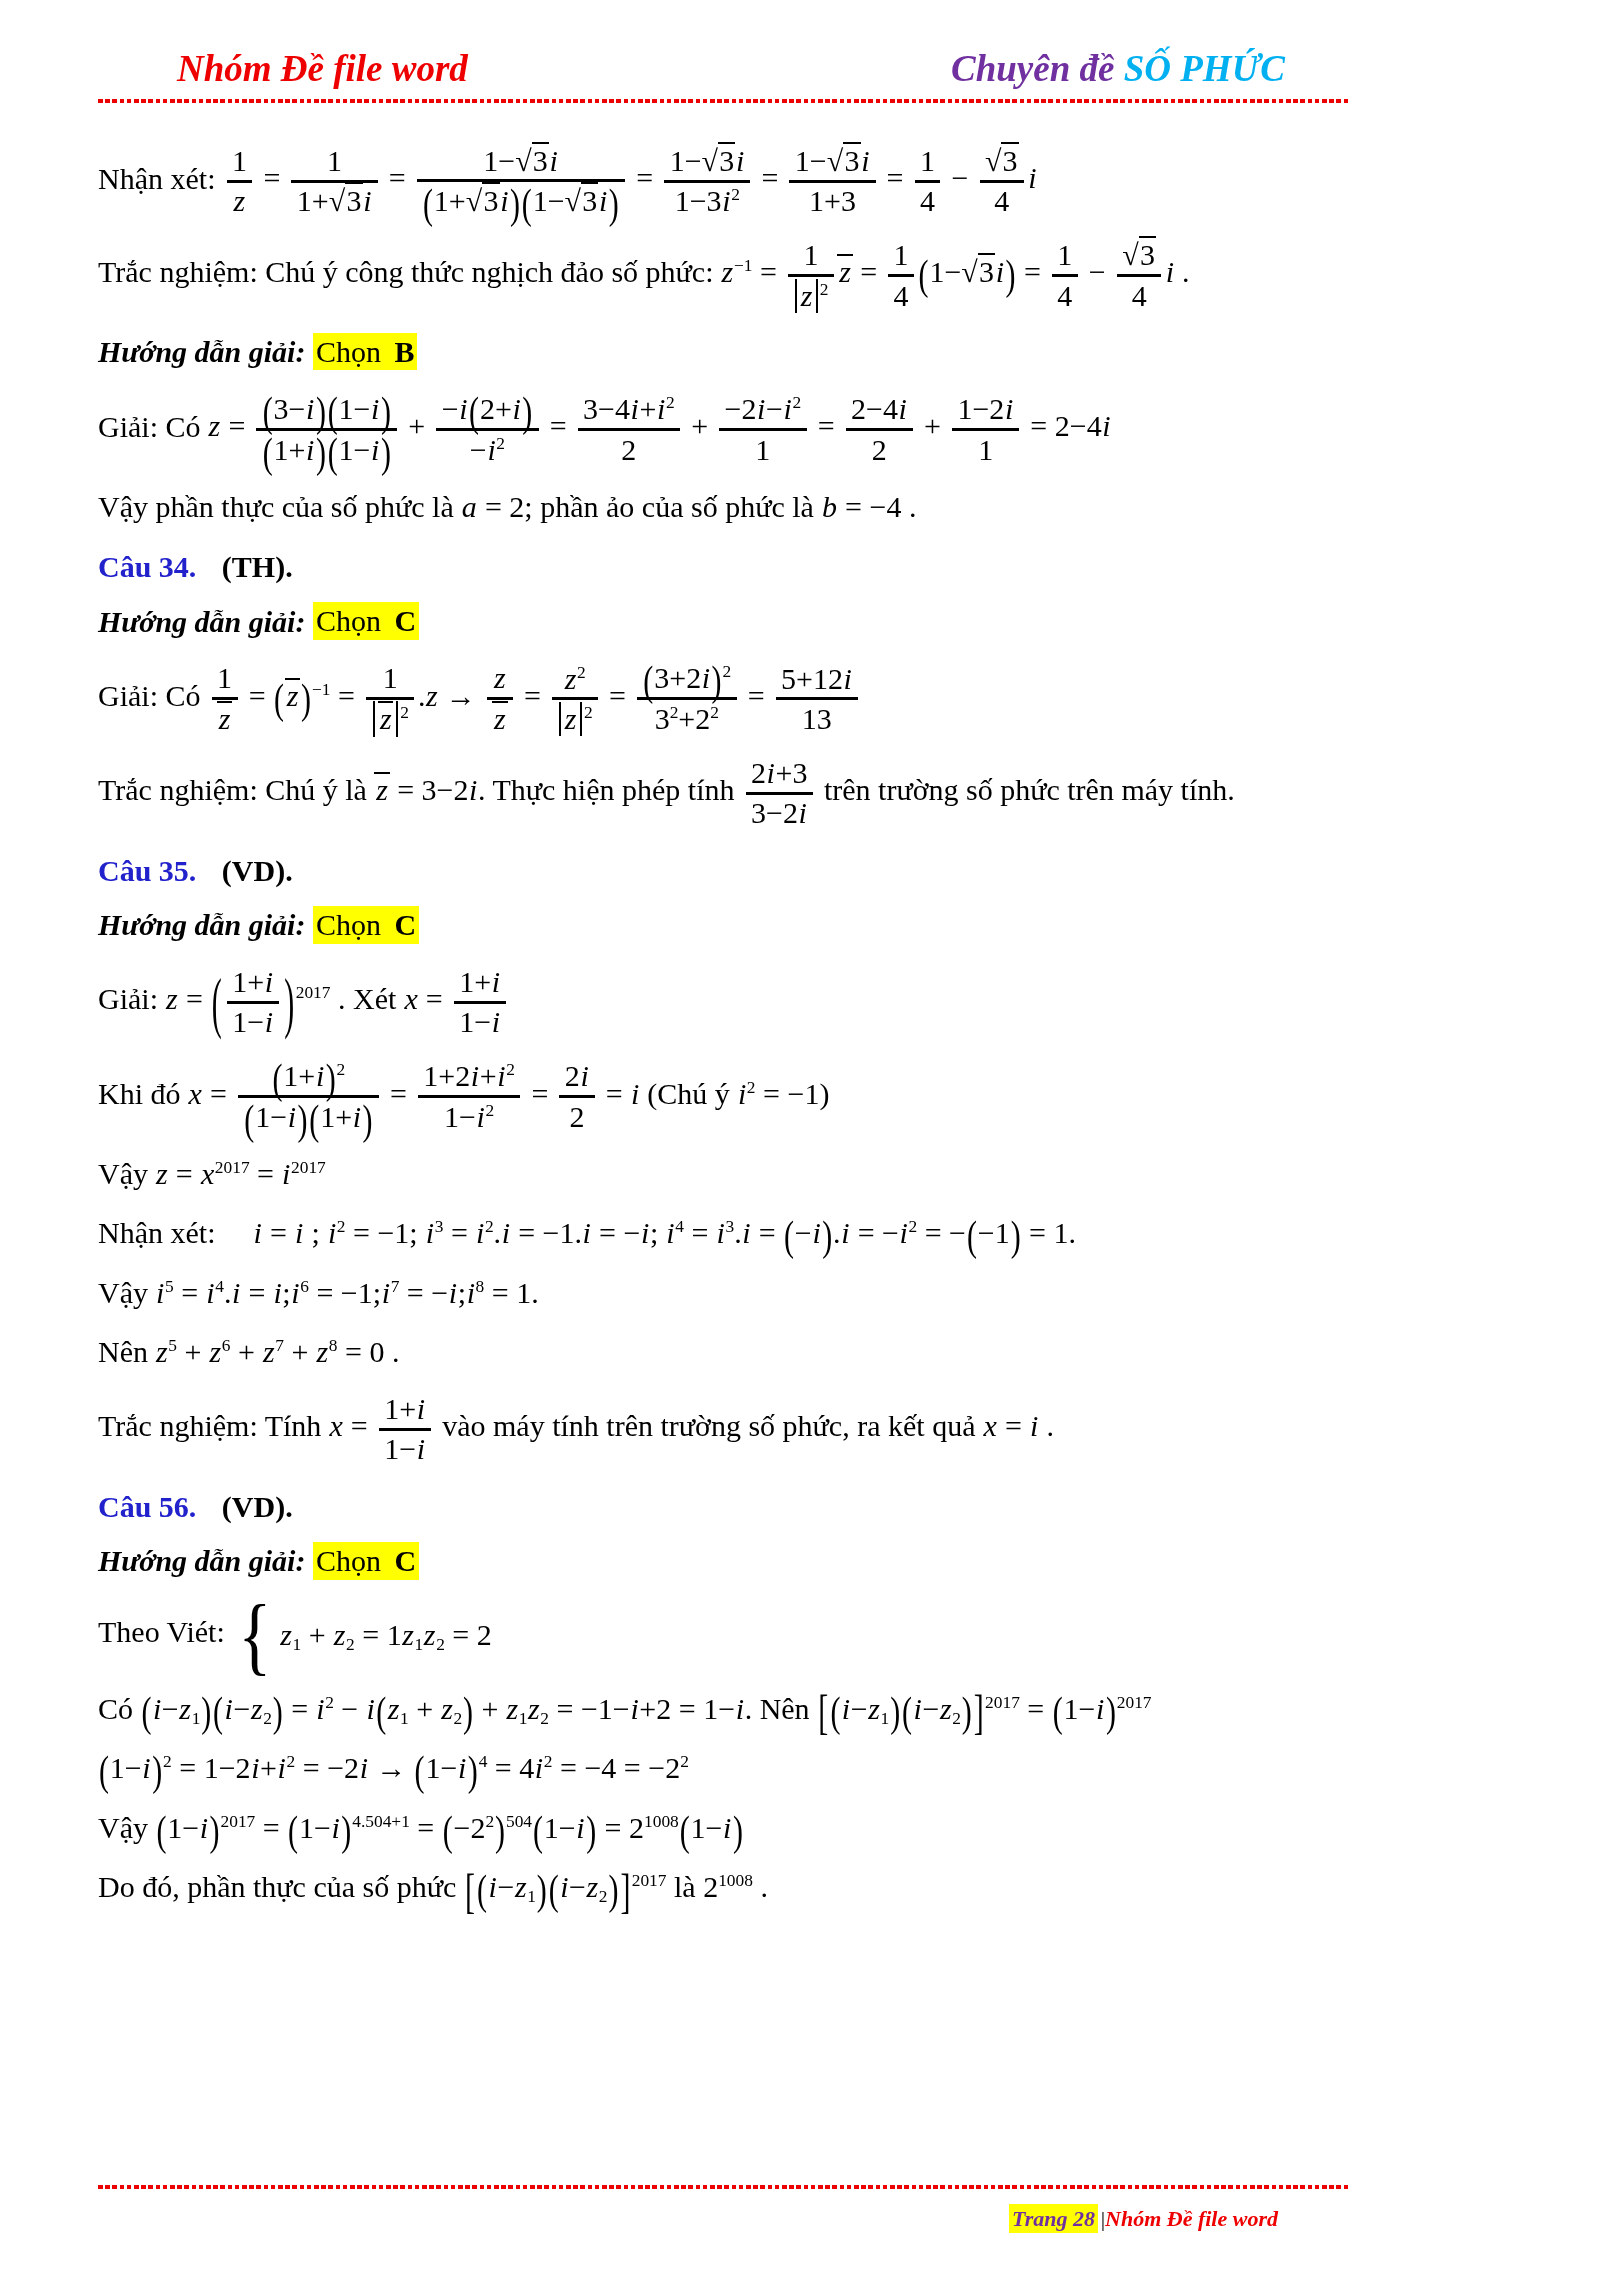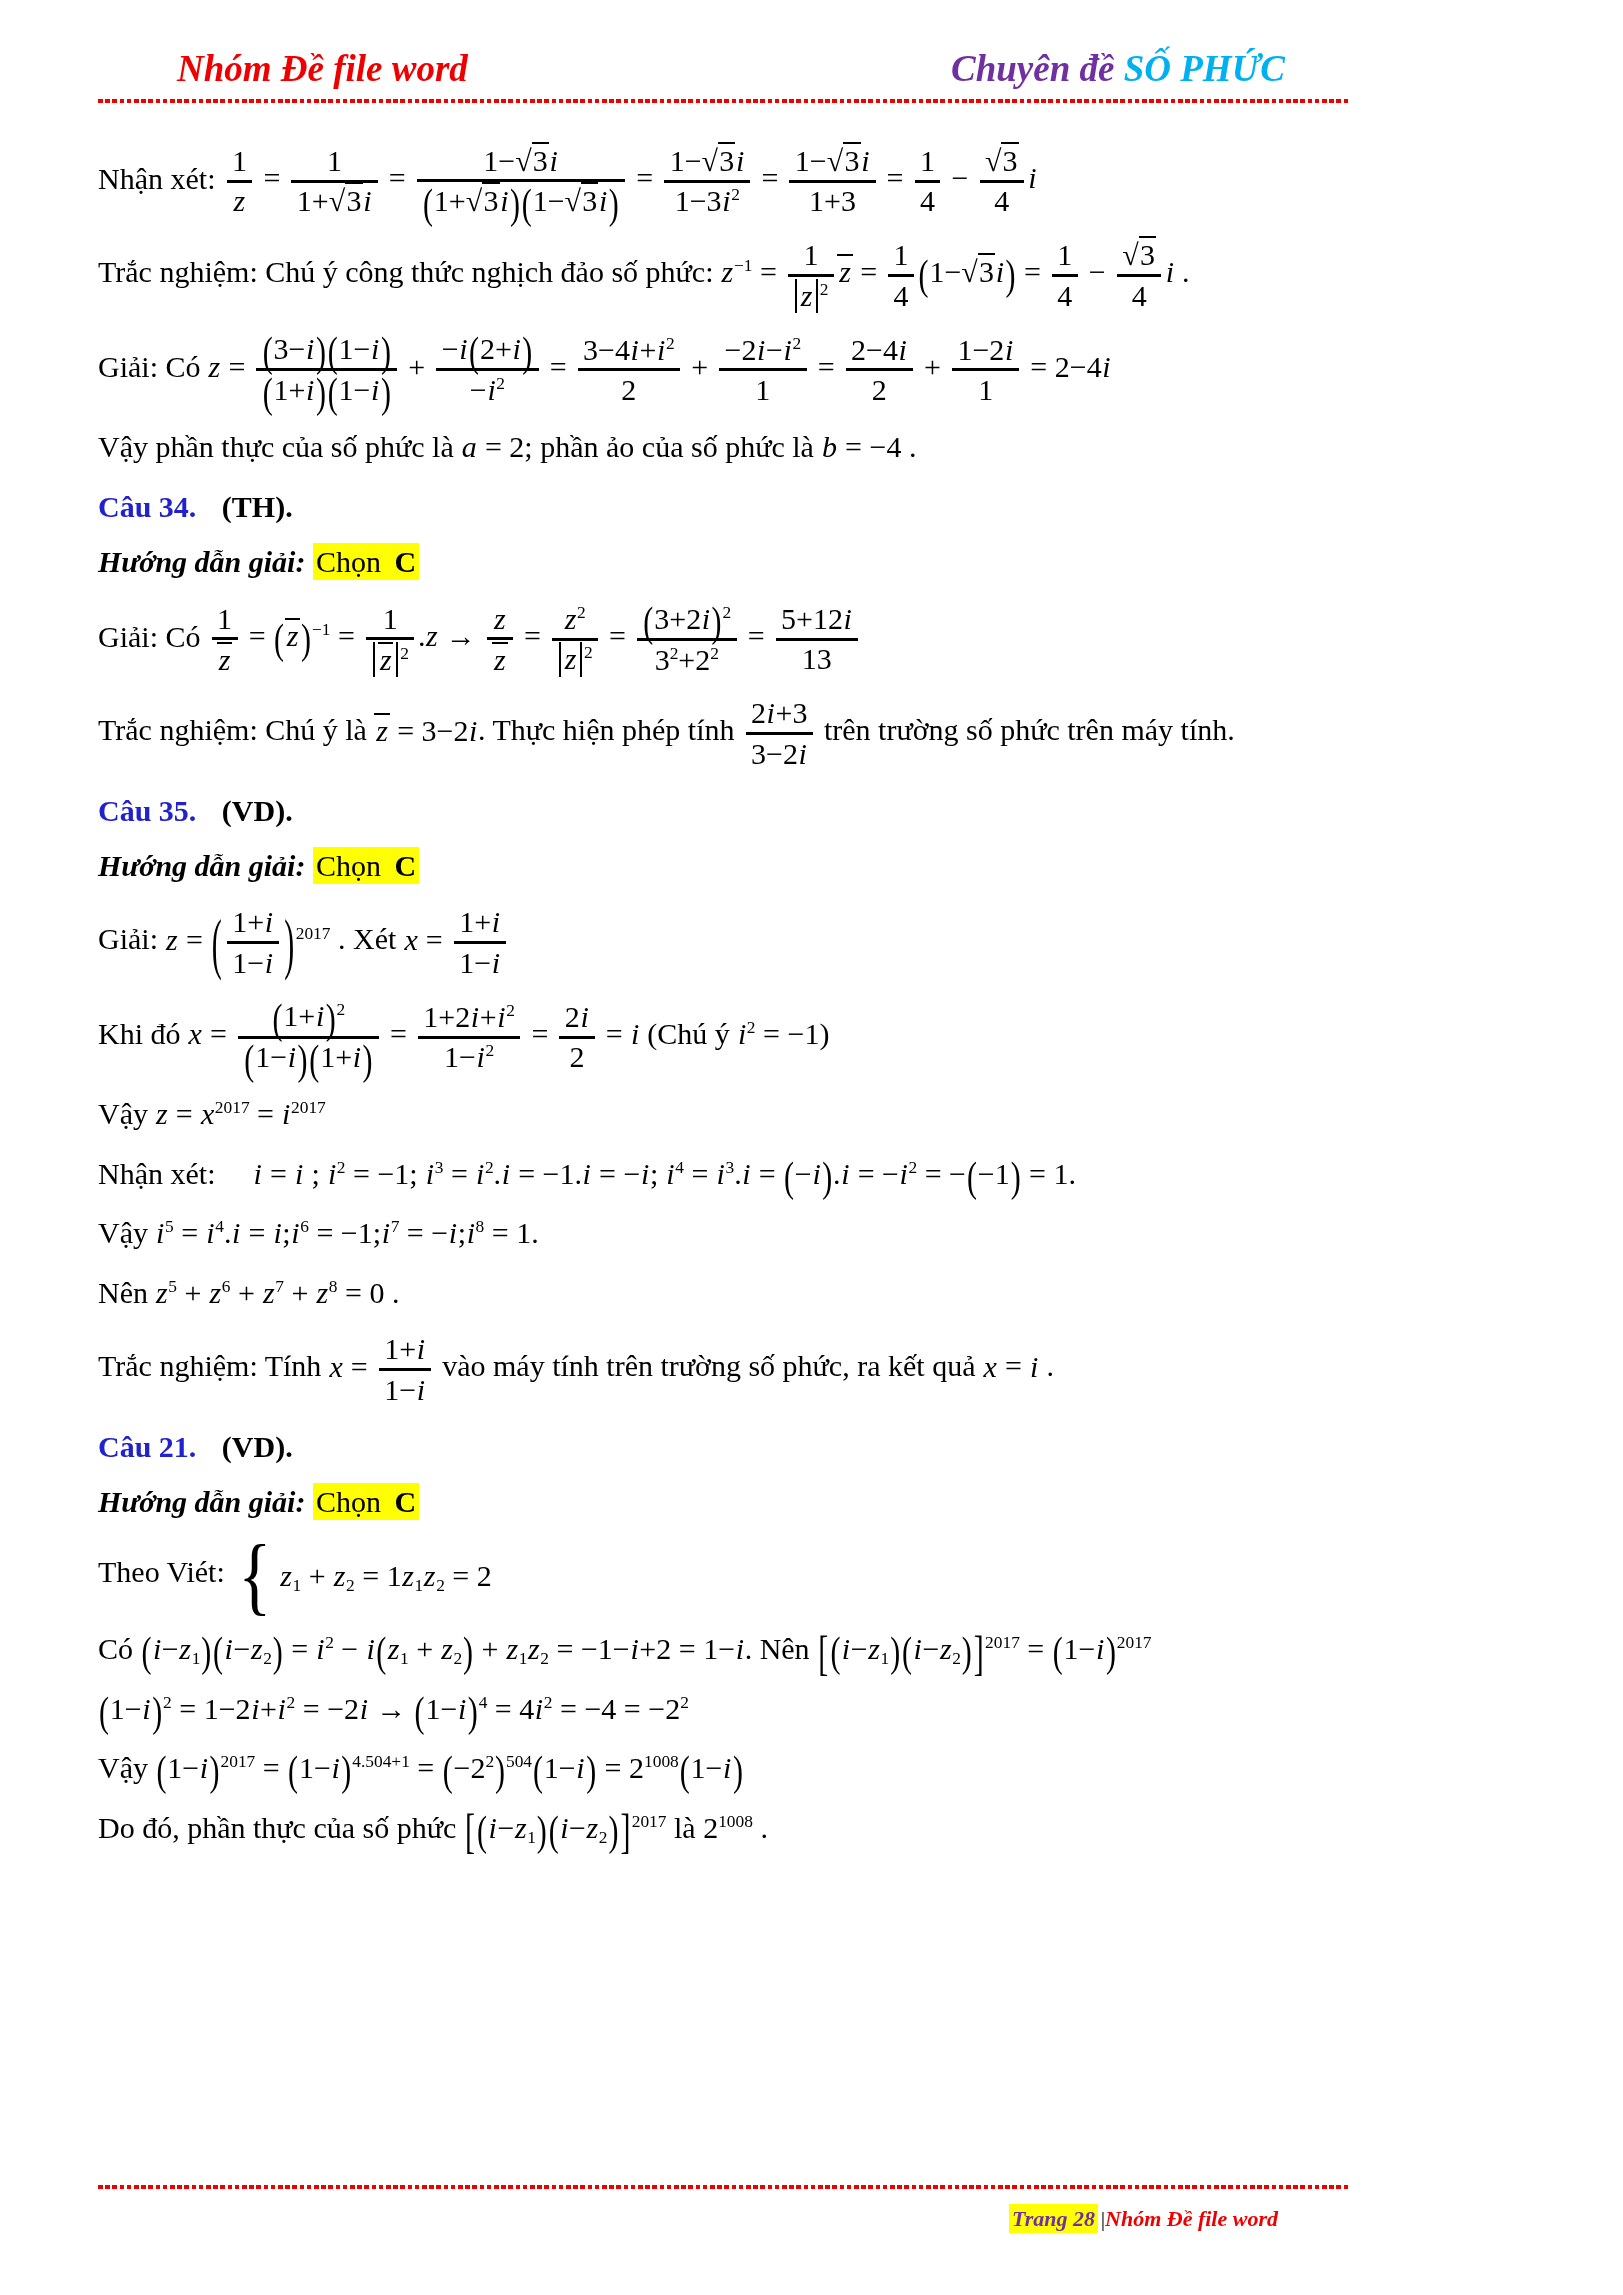--- a/index.html
+++ b/index.html
@@ -75,36 +75,37 @@
     <span class="hdr-right">
       <span class="hdr-prefix">Chuyên đề </span><span class="hdr-topic">SỐ PHỨC</span>
     </span>
   </div>
 
   <div class="rule"></div>
 
   <main id="content">
       <div class="line k-formula"><span class="seg-t">Nhận xét: </span><span class="m"><span class="frac"><span class="num">1</span><span class="den"><i>z</i></span></span> = <span class="frac"><span class="num">1</span><span class="den">1+<span class="sqrt"><span class="rad">√</span><span class="radbody">3</span></span><i>i</i></span></span> = <span class="frac"><span class="num">1−<span class="sqrt"><span class="rad">√</span><span class="radbody">3</span></span><i>i</i></span><span class="den"><span class="bp bp-m">(</span>1+<span class="sqrt"><span class="rad">√</span><span class="radbody">3</span></span><i>i</i><span class="bp bp-m">)</span><span class="bp bp-m">(</span>1−<span class="sqrt"><span class="rad">√</span><span class="radbody">3</span></span><i>i</i><span class="bp bp-m">)</span></span></span> = <span class="frac"><span class="num">1−<span class="sqrt"><span class="rad">√</span><span class="radbody">3</span></span><i>i</i></span><span class="den">1−3<i>i</i><sup>2</sup></span></span> = <span class="frac"><span class="num">1−<span class="sqrt"><span class="rad">√</span><span class="radbody">3</span></span><i>i</i></span><span class="den">1+3</span></span> = <span class="frac"><span class="num">1</span><span class="den">4</span></span> − <span class="frac"><span class="num"><span class="sqrt"><span class="rad">√</span><span class="radbody">3</span></span></span><span class="den">4</span></span><i>i</i></span></div>
       <div class="line k-formula"><span class="seg-t">Trắc nghiệm: Chú ý công thức nghịch đảo số phức: </span><span class="m"><i>z</i><sup>−1</sup> = <span class="frac"><span class="num">1</span><span class="den"><span class="abs"><i>z</i></span><sup>2</sup></span></span><span class="obar"><i>z</i></span> = <span class="frac"><span class="num">1</span><span class="den">4</span></span><span class="bp bp-m">(</span>1−<span class="sqrt"><span class="rad">√</span><span class="radbody">3</span></span><i>i</i><span class="bp bp-m">)</span> = <span class="frac"><span class="num">1</span><span class="den">4</span></span> − <span class="frac"><span class="num"><span class="sqrt"><span class="rad">√</span><span class="radbody">3</span></span></span><span class="den">4</span></span><i>i</i></span><span class="seg-t"> .</span></div>
+      <div class="line k-answer"><span class="seg-bi">Hướng dẫn giải: </span><span class="seg-hl">Chọn </span><span class="seg-hl seg-hlb">B</span></div>
       <div class="line k-formula"><span class="seg-t">Giải: Có </span><span class="m"><i>z</i> = <span class="frac"><span class="num"><span class="bp bp-m">(</span>3−<i>i</i><span class="bp bp-m">)</span><span class="bp bp-m">(</span>1−<i>i</i><span class="bp bp-m">)</span></span><span class="den"><span class="bp bp-m">(</span>1+<i>i</i><span class="bp bp-m">)</span><span class="bp bp-m">(</span>1−<i>i</i><span class="bp bp-m">)</span></span></span> + <span class="frac"><span class="num">−<i>i</i><span class="bp bp-m">(</span>2+<i>i</i><span class="bp bp-m">)</span></span><span class="den">−<i>i</i><sup>2</sup></span></span> = <span class="frac"><span class="num">3−4<i>i</i>+<i>i</i><sup>2</sup></span><span class="den">2</span></span> + <span class="frac"><span class="num">−2<i>i</i>−<i>i</i><sup>2</sup></span><span class="den">1</span></span> = <span class="frac"><span class="num">2−4<i>i</i></span><span class="den">2</span></span> + <span class="frac"><span class="num">1−2<i>i</i></span><span class="den">1</span></span> = 2−4<i>i</i></span></div>
       <div class="line k-text"><span class="seg-t">Vậy phần thực của số phức là </span><span class="m"><i>a</i> = 2</span><span class="seg-t">; phần ảo của số phức là </span><span class="m"><i>b</i> = −4</span><span class="seg-t"> .</span></div>
       <div class="line k-heading"><span class="seg-q">Câu 34.</span><span class="seg-b">(TH).</span></div>
       <div class="line k-answer"><span class="seg-bi">Hướng dẫn giải: </span><span class="seg-hl">Chọn </span><span class="seg-hl seg-hlb">C</span></div>
       <div class="line k-formula"><span class="seg-t">Giải: Có </span><span class="m"><span class="frac"><span class="num">1</span><span class="den"><span class="obar"><i>z</i></span></span></span> = <span class="bp bp-m">(</span><span class="obar"><i>z</i></span><span class="bp bp-m">)</span><sup>−1</sup> = <span class="frac"><span class="num">1</span><span class="den"><span class="abs"><span class="obar"><i>z</i></span></span><sup>2</sup></span></span>.<i>z</i> → <span class="frac"><span class="num"><i>z</i></span><span class="den"><span class="obar"><i>z</i></span></span></span> = <span class="frac"><span class="num"><i>z</i><sup>2</sup></span><span class="den"><span class="abs"><i>z</i></span><sup>2</sup></span></span> = <span class="frac"><span class="num"><span class="bp bp-m">(</span>3+2<i>i</i><span class="bp bp-m">)</span><sup>2</sup></span><span class="den">3<sup>2</sup>+2<sup>2</sup></span></span> = <span class="frac"><span class="num">5+12<i>i</i></span><span class="den">13</span></span></span></div>
       <div class="line k-formula"><span class="seg-t">Trắc nghiệm: Chú ý là </span><span class="m"><span class="obar"><i>z</i></span> = 3−2<i>i</i></span><span class="seg-t">. Thực hiện phép tính </span><span class="m"><span class="frac"><span class="num">2<i>i</i>+3</span><span class="den">3−2<i>i</i></span></span></span><span class="seg-t"> trên trường số phức trên máy tính.</span></div>
       <div class="line k-heading"><span class="seg-q">Câu 35.</span><span class="seg-b">(VD).</span></div>
       <div class="line k-answer"><span class="seg-bi">Hướng dẫn giải: </span><span class="seg-hl">Chọn </span><span class="seg-hl seg-hlb">C</span></div>
       <div class="line k-formula"><span class="seg-t">Giải: </span><span class="m"><i>z</i> = <span class="bp bp-g">(</span><span class="frac"><span class="num">1+<i>i</i></span><span class="den">1−<i>i</i></span></span><span class="bp bp-g">)</span><sup>2017</sup></span><span class="seg-t"> . Xét </span><span class="m"><i>x</i> = <span class="frac"><span class="num">1+<i>i</i></span><span class="den">1−<i>i</i></span></span></span></div>
       <div class="line k-formula"><span class="seg-t">Khi đó </span><span class="m"><i>x</i> = <span class="frac"><span class="num"><span class="bp bp-m">(</span>1+<i>i</i><span class="bp bp-m">)</span><sup>2</sup></span><span class="den"><span class="bp bp-m">(</span>1−<i>i</i><span class="bp bp-m">)</span><span class="bp bp-m">(</span>1+<i>i</i><span class="bp bp-m">)</span></span></span> = <span class="frac"><span class="num">1+2<i>i</i>+<i>i</i><sup>2</sup></span><span class="den">1−<i>i</i><sup>2</sup></span></span> = <span class="frac"><span class="num">2<i>i</i></span><span class="den">2</span></span> = <i>i</i></span><span class="seg-t"> (Chú ý </span><span class="m"><i>i</i><sup>2</sup> = −1</span><span class="seg-t">)</span></div>
       <div class="line k-text"><span class="seg-t">Vậy </span><span class="m"><i>z</i> = <i>x</i><sup>2017</sup> = <i>i</i><sup>2017</sup></span></div>
       <div class="line k-text"><span class="seg-t">Nhận xét: &nbsp;&nbsp;&nbsp;&nbsp;</span><span class="m"><i>i</i> = <i>i</i> ; <i>i</i><sup>2</sup> = −1; <i>i</i><sup>3</sup> = <i>i</i><sup>2</sup>.<i>i</i> = −1.<i>i</i> = −<i>i</i>; <i>i</i><sup>4</sup> = <i>i</i><sup>3</sup>.<i>i</i> = <span class="bp bp-m">(</span>−<i>i</i><span class="bp bp-m">)</span>.<i>i</i> = −<i>i</i><sup>2</sup> = −<span class="bp bp-m">(</span>−1<span class="bp bp-m">)</span> = 1</span><span class="seg-t">.</span></div>
       <div class="line k-text"><span class="seg-t">Vậy </span><span class="m"><i>i</i><sup>5</sup> = <i>i</i><sup>4</sup>.<i>i</i> = <i>i</i>;<i>i</i><sup>6</sup> = −1;<i>i</i><sup>7</sup> = −<i>i</i>;<i>i</i><sup>8</sup> = 1</span><span class="seg-t">.</span></div>
       <div class="line k-text"><span class="seg-t">Nên </span><span class="m"><i>z</i><sup>5</sup> + <i>z</i><sup>6</sup> + <i>z</i><sup>7</sup> + <i>z</i><sup>8</sup> = 0</span><span class="seg-t"> .</span></div>
       <div class="line k-formula"><span class="seg-t">Trắc nghiệm: Tính </span><span class="m"><i>x</i> = <span class="frac"><span class="num">1+<i>i</i></span><span class="den">1−<i>i</i></span></span></span><span class="seg-t"> vào máy tính trên trường số phức, ra kết quả </span><span class="m"><i>x</i> = <i>i</i></span><span class="seg-t"> .</span></div>
-      <div class="line k-heading"><span class="seg-q">Câu 21.</span><span class="seg-b">(VD).</span></div>
+      <div class="line k-heading"><span class="seg-q">Câu 56.</span><span class="seg-b">(VD).</span></div>
       <div class="line k-answer"><span class="seg-bi">Hướng dẫn giải: </span><span class="seg-hl">Chọn </span><span class="seg-hl seg-hlb">C</span></div>
       <div class="line k-formula"><span class="seg-t">Theo Viét: </span><span class="m"><span class="cases">
             <span class="cbrace">{</span>
             <span class="cases-col">
               <span class="cases-row"><i>z</i><sub>1</sub> + <i>z</i><sub>2</sub> = 1</span>
               <span class="cases-row"><i>z</i><sub>1</sub><i>z</i><sub>2</sub> = 2</span>
             </span>
           </span></span></div>
       <div class="line k-text"><span class="seg-t">Có </span><span class="m"><span class="bp bp-m">(</span><i>i</i>−<i>z</i><sub>1</sub><span class="bp bp-m">)</span><span class="bp bp-m">(</span><i>i</i>−<i>z</i><sub>2</sub><span class="bp bp-m">)</span> = <i>i</i><sup>2</sup> − <i>i</i><span class="bp bp-m">(</span><i>z</i><sub>1</sub> + <i>z</i><sub>2</sub><span class="bp bp-m">)</span> + <i>z</i><sub>1</sub><i>z</i><sub>2</sub> = −1−<i>i</i>+2 = 1−<i>i</i></span><span class="seg-t">. Nên </span><span class="m"><span class="bp bp-b">[</span><span class="bp bp-m">(</span><i>i</i>−<i>z</i><sub>1</sub><span class="bp bp-m">)</span><span class="bp bp-m">(</span><i>i</i>−<i>z</i><sub>2</sub><span class="bp bp-m">)</span><span class="bp bp-b">]</span><sup>2017</sup> = <span class="bp bp-m">(</span>1−<i>i</i><span class="bp bp-m">)</span><sup>2017</sup></span></div>
       <div class="line k-text"><span class="m"><span class="bp bp-m">(</span>1−<i>i</i><span class="bp bp-m">)</span><sup>2</sup> = 1−2<i>i</i>+<i>i</i><sup>2</sup> = −2<i>i</i> → <span class="bp bp-m">(</span>1−<i>i</i><span class="bp bp-m">)</span><sup>4</sup> = 4<i>i</i><sup>2</sup> = −4 = −2<sup>2</sup></span></div>

